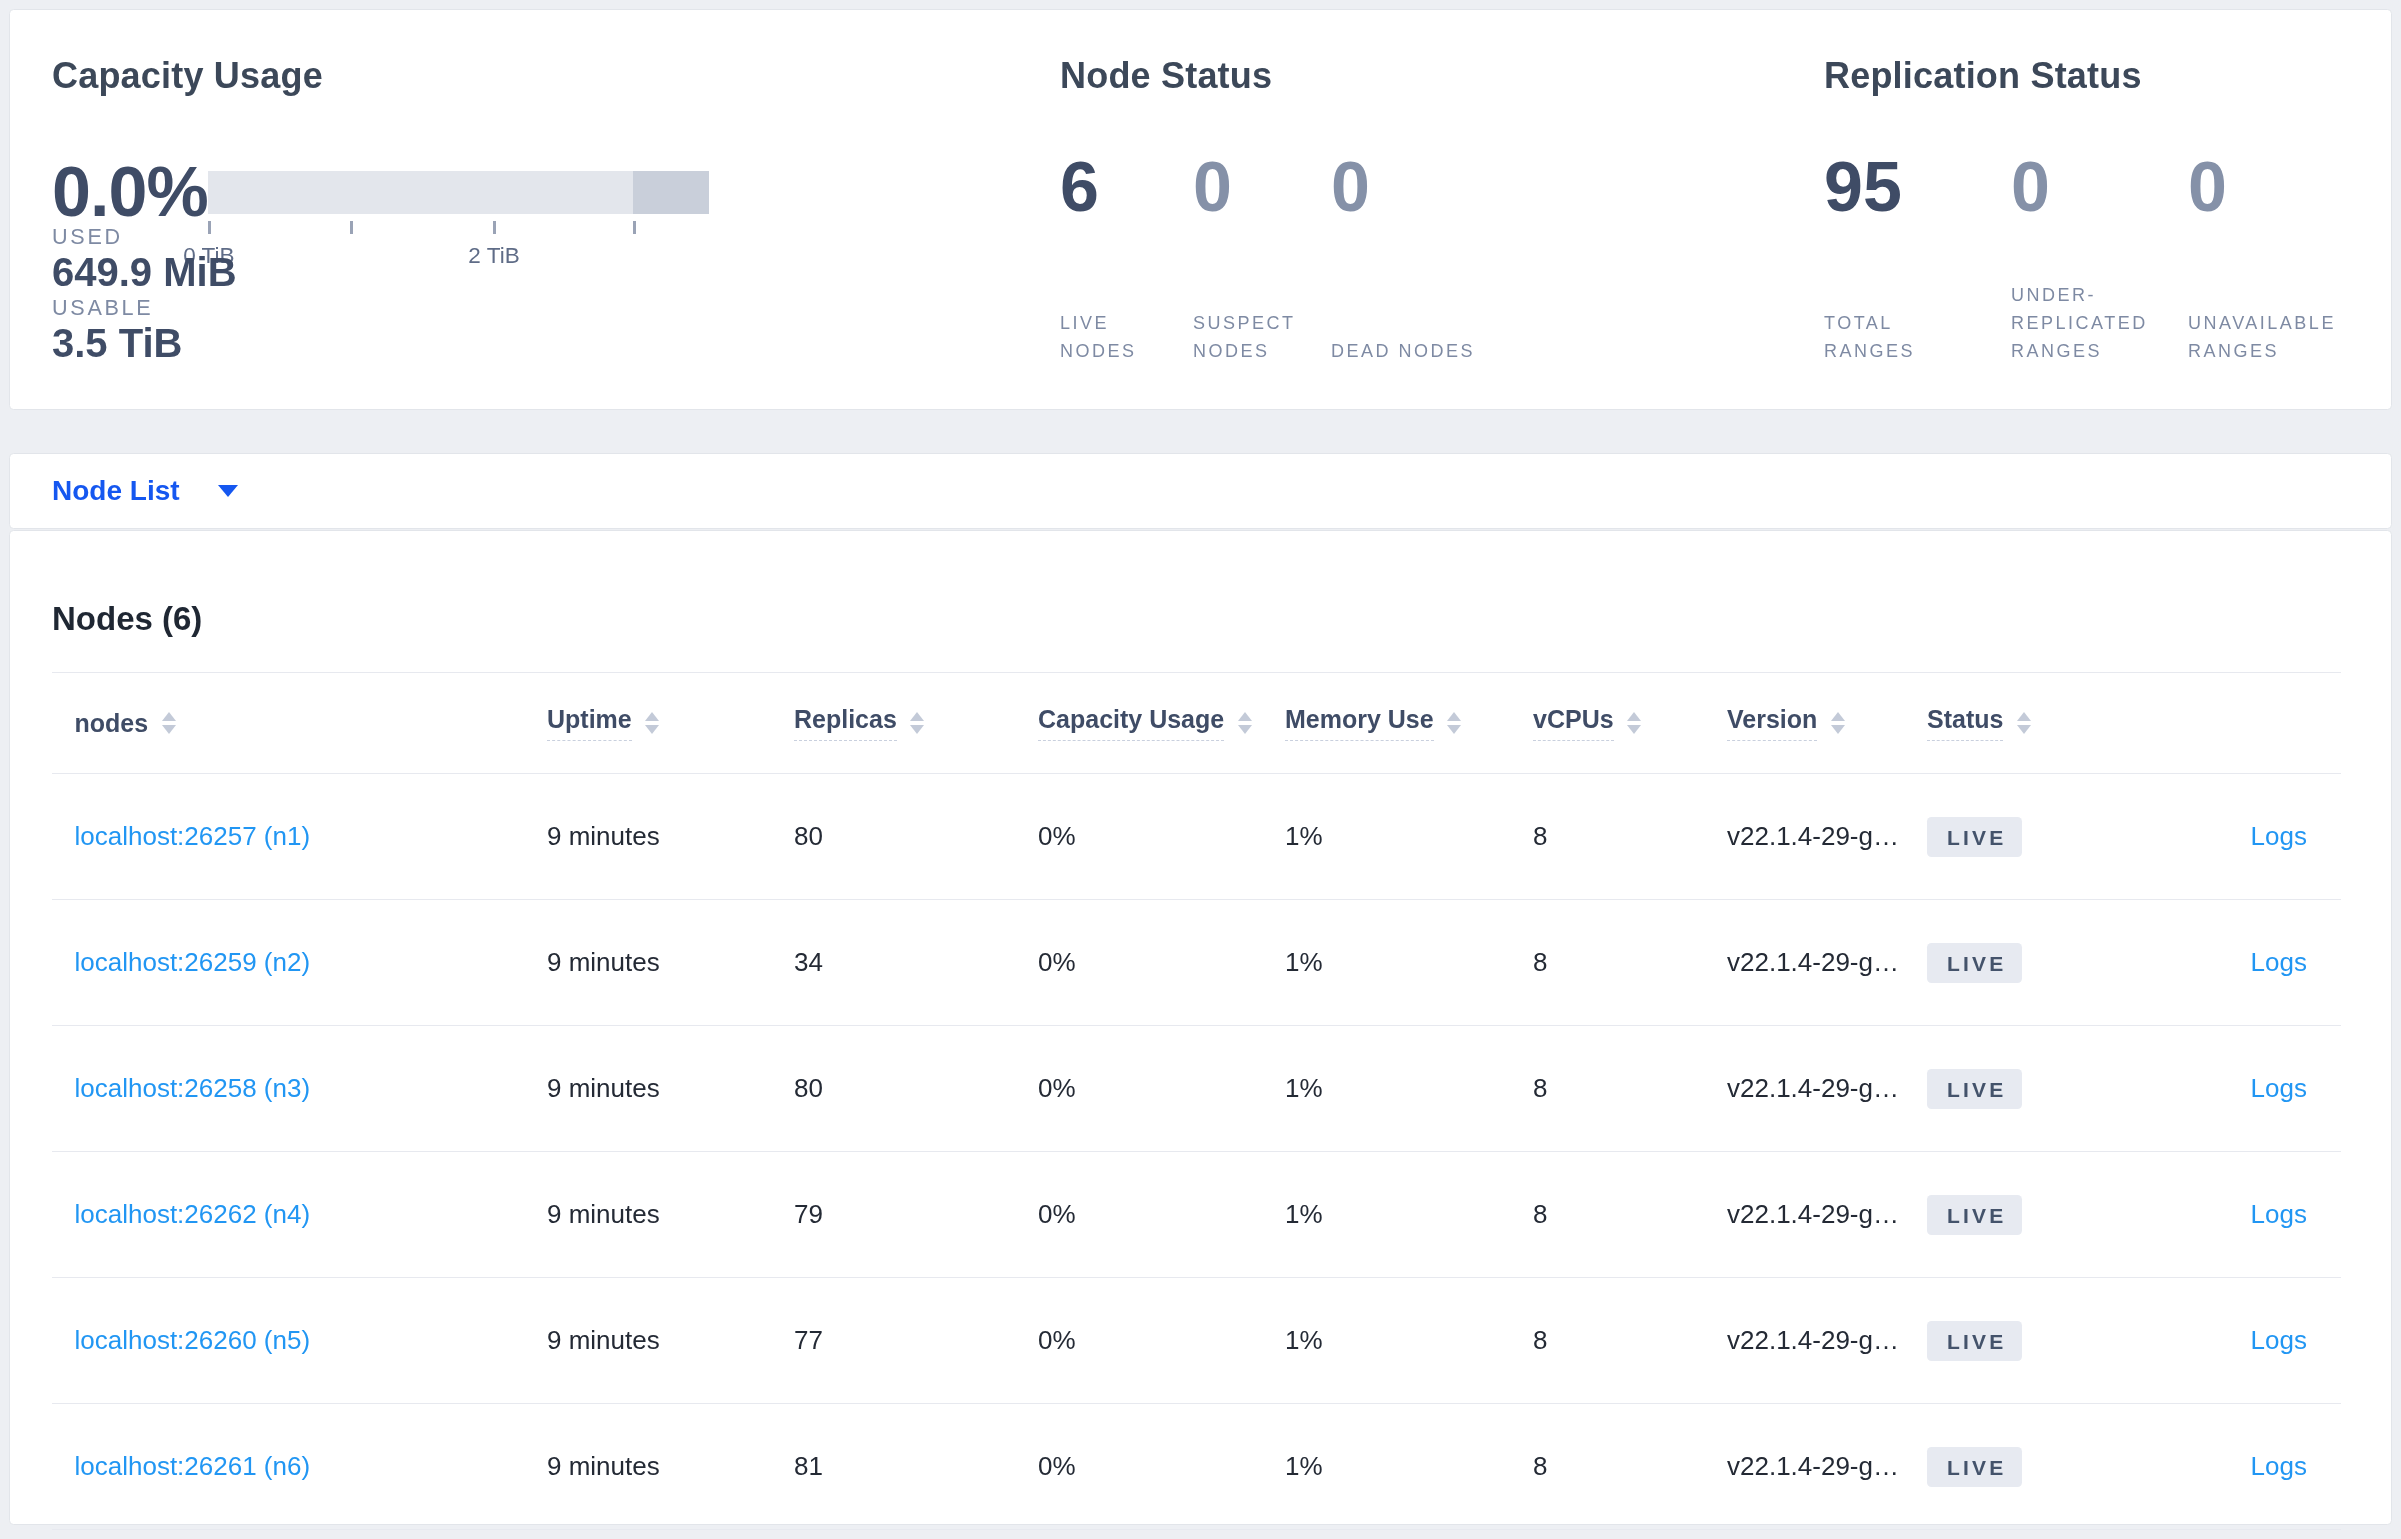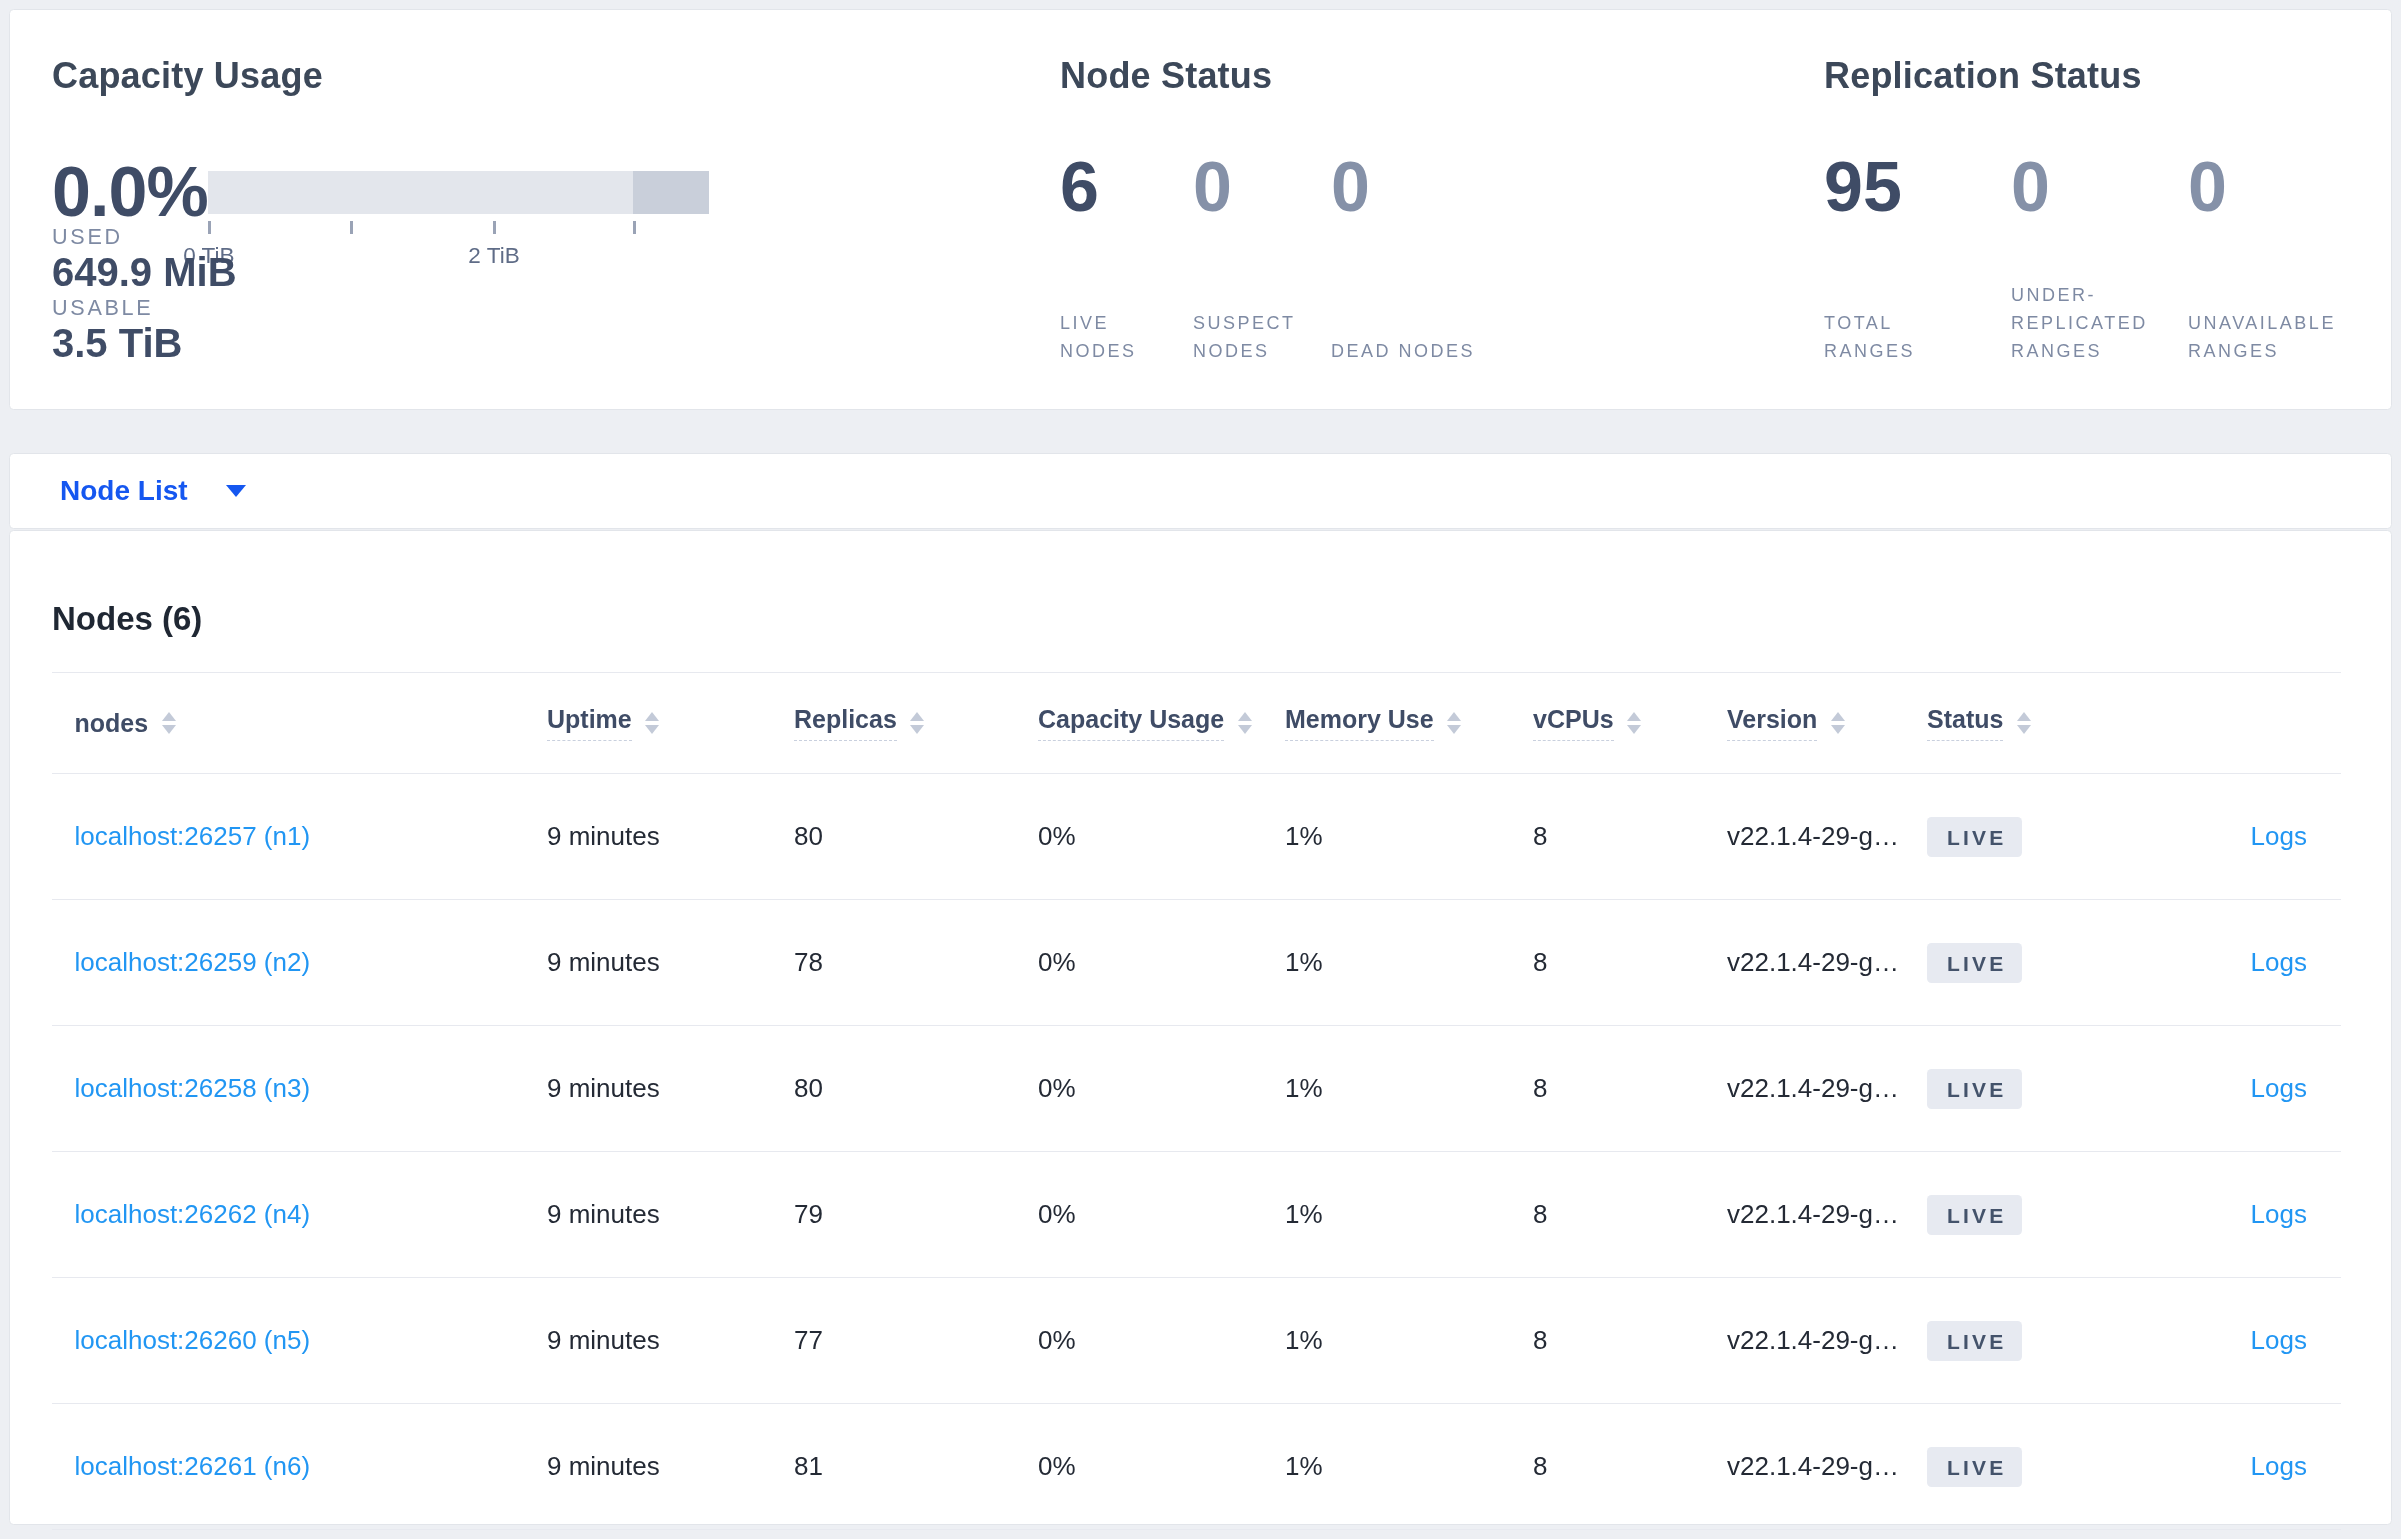--- a/index.html
+++ b/index.html
@@ -51,21 +51,21 @@
   #replication-section .stats-row { grid-template-columns: 187px 177px auto; }
   .stat { display: flex; flex-direction: column; justify-content: space-between; }
   .stat-value { font-size: 70px; font-weight: 600; color: #8591a8; line-height: 1; }
   .stat-value.emph { color: #3f4c66; }
   .stat-label {
     font-size: 18px; color: #7e8aa3; letter-spacing: 2.5px;
     line-height: 1.55; max-width: 158px;
   }
   
   #view-bar { top: 453px; height: 76px; display: flex; align-items: center; padding-left: 42px; }
-  .view-label { font-size: 28px; font-weight: 600; color: #1557f0; cursor: pointer; margin-left: 8px; }
+  .view-label { font-size: 28px; font-weight: 600; color: #1557f0; cursor: pointer; }
   .caret-down {
     display: inline-block; width: 0; height: 0; margin-left: 38px;
     border-left: 10.8px solid transparent; border-right: 10.8px solid transparent;
     border-top: 12.6px solid #1557f0; vertical-align: middle;
   }
   
   #table-card { top: 530px; height: 995px; padding: 0 50px 0 42px; }
   .table-title { padding-top: 69px; font-size: 33px; font-weight: 600; color: #1f2733; }
   .title-divider { margin-top: 34px; border-bottom: 0.9px solid #e7e9ef; }
   .grid-row {
@@ -243,21 +243,21 @@
     <div class="td">1%</div>
     <div class="td">8</div>
     <div class="td">v22.1.4-29-g…</div>
     <div class="td"><span class="badge">LIVE</span></div>
     <div class="td td-logs"><a class="link">Logs</a></div>
   </div>
 
   <div class="grid-row trow">
     <div class="td"><a class="link">localhost:26259 (n2)</a></div>
     <div class="td">9 minutes</div>
-    <div class="td">78</div>
+    <div class="td">34</div>
     <div class="td">0%</div>
     <div class="td">1%</div>
     <div class="td">8</div>
     <div class="td">v22.1.4-29-g…</div>
     <div class="td"><span class="badge">LIVE</span></div>
     <div class="td td-logs"><a class="link">Logs</a></div>
   </div>
 
   <div class="grid-row trow">
     <div class="td"><a class="link">localhost:26258 (n3)</a></div>

